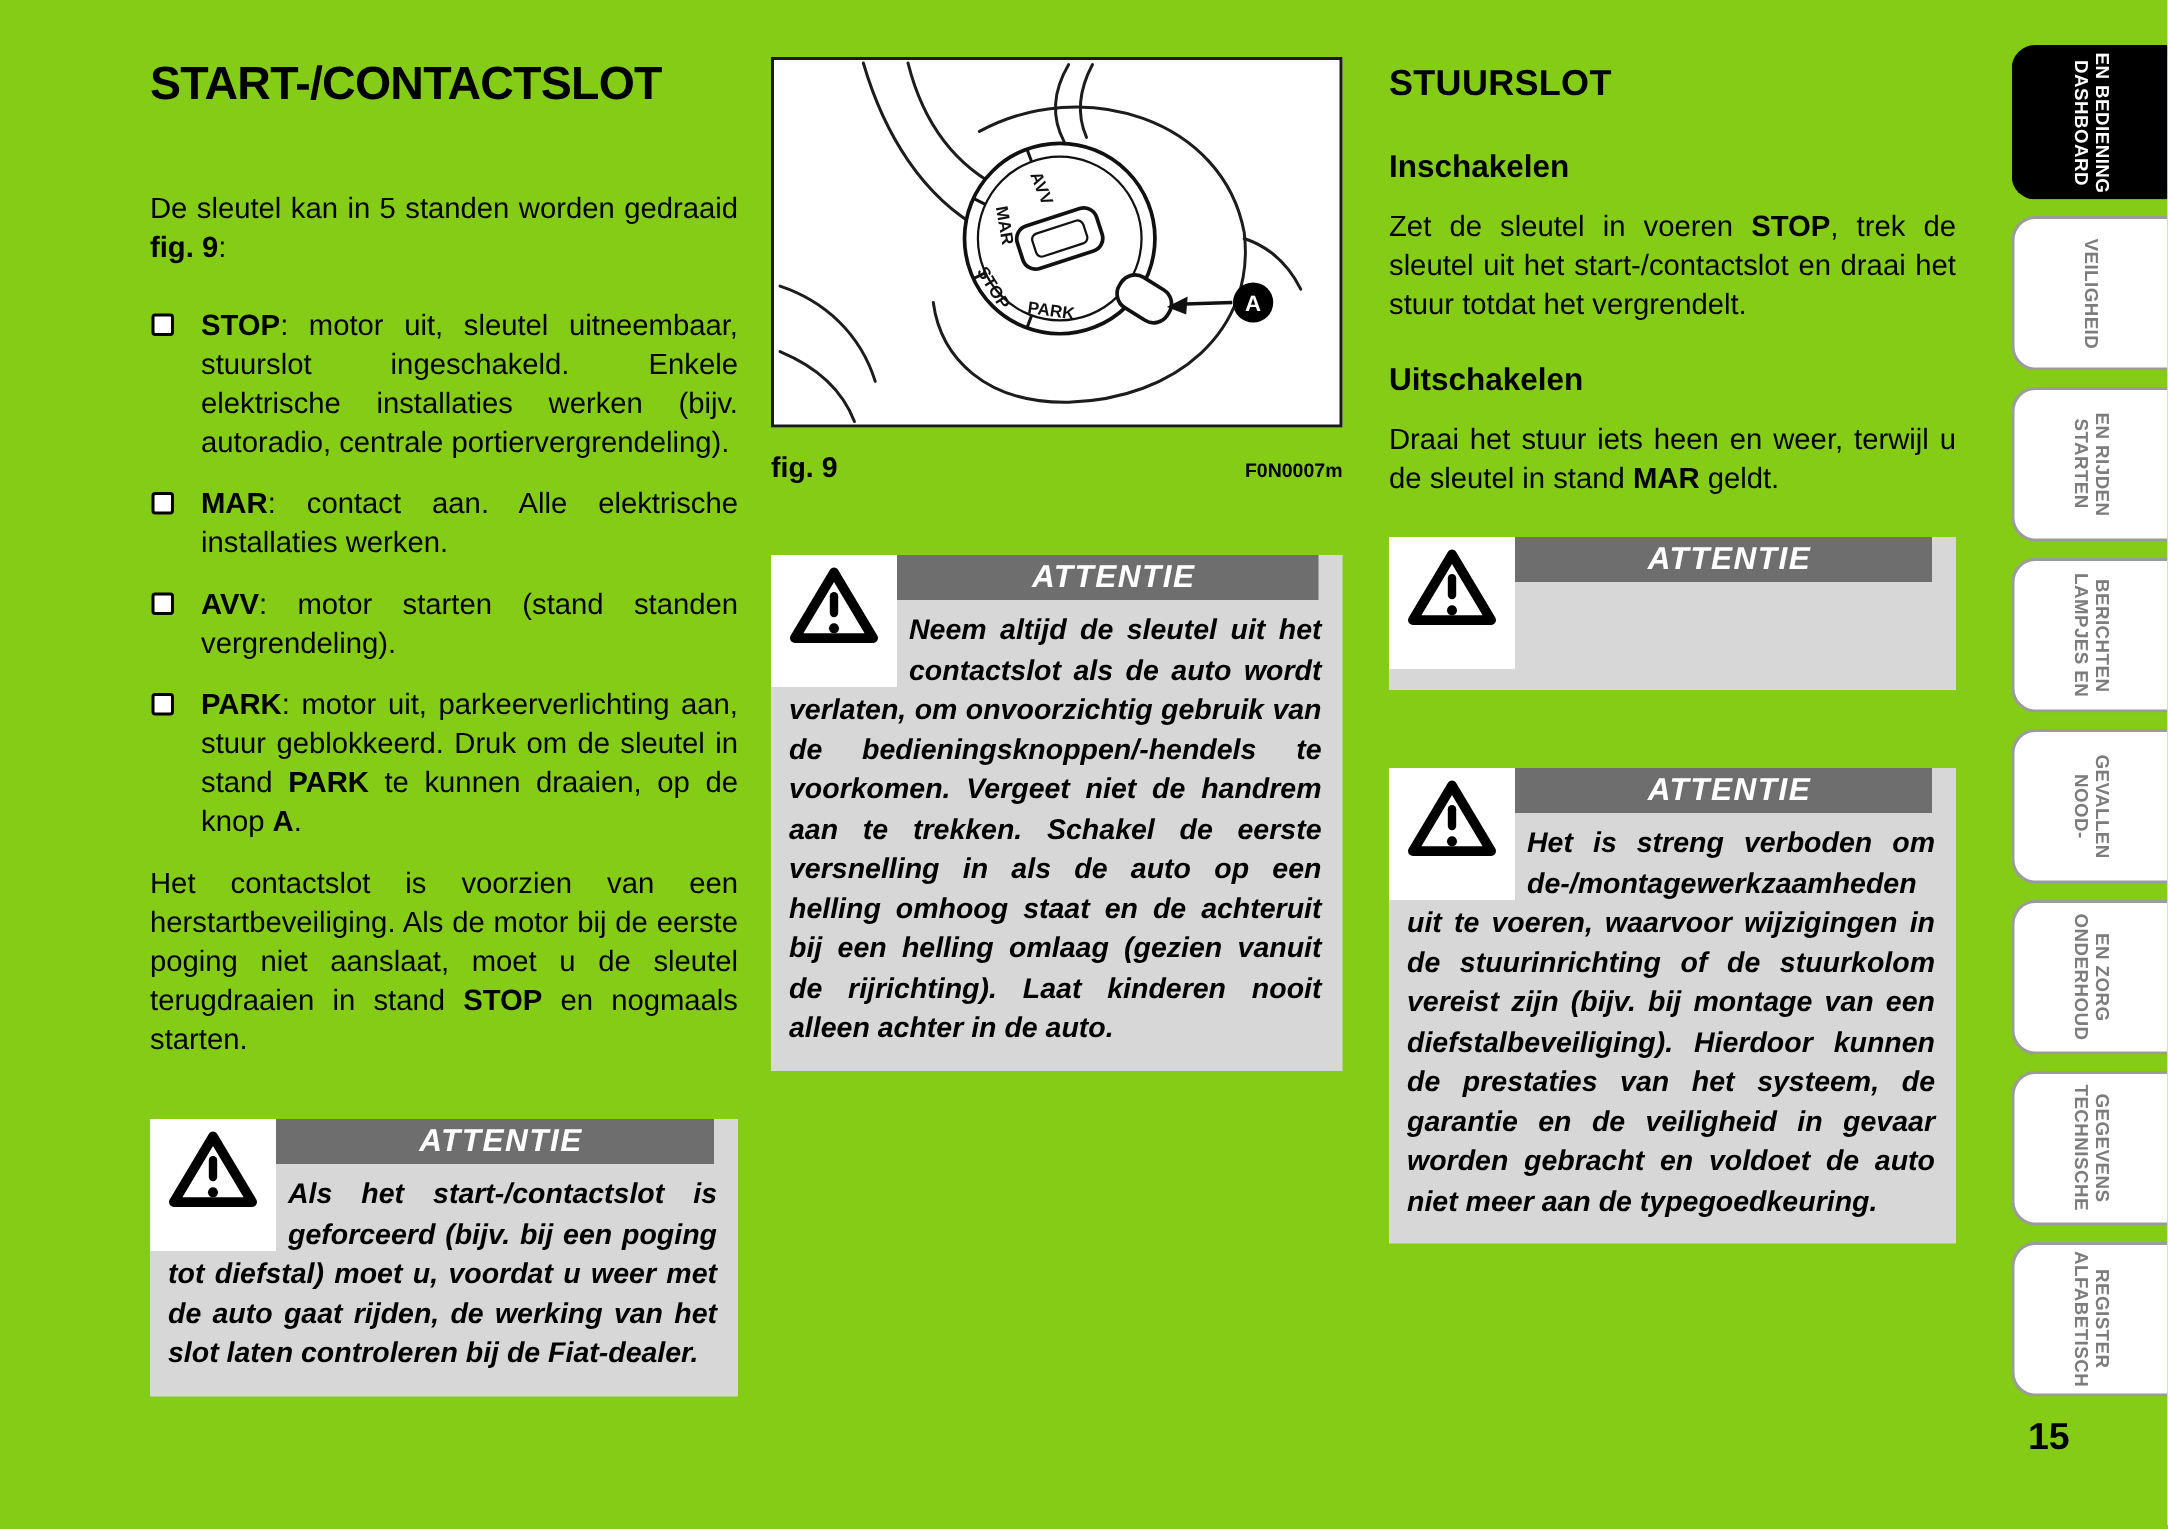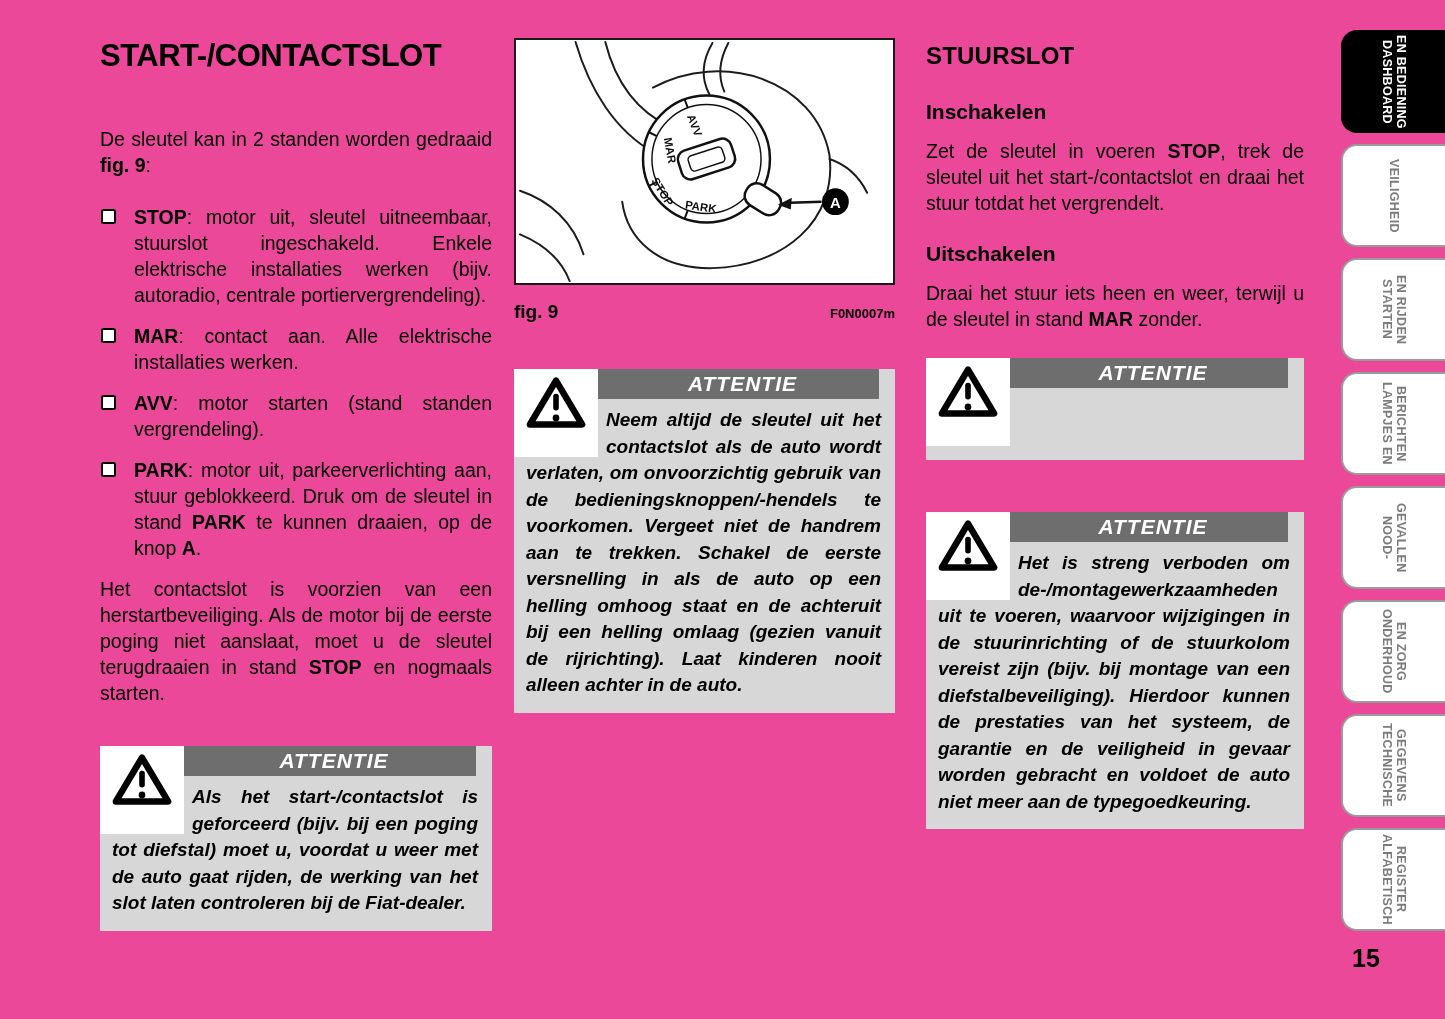--- a/index.html
+++ b/index.html
@@ -1,17 +1,17 @@
 <!DOCTYPE html>
 <html><head>
 <meta charset="utf-8">
 <style>
   html,body { margin:0; padding:0; background:#fff; }
   .page {
-    position:relative; width:1445px; height:1019px; background:#ec4899;
+    position:relative; width:1445px; height:1019px; background:#84cc16;
     font-family:"Liberation Sans", sans-serif; color:#000; overflow:hidden;
   }
   .col { position:absolute; top:38px; }
   .col-left  { left:100px; width:392px; }
   .col-mid   { left:514px; width:381px; }
   .col-right { left:926px; width:378px; }
 
   h1 { font-size:31px; font-weight:bold; margin:0 0 52px 0; letter-spacing:-0.5px; }
   h2 { font-size:24px; font-weight:bold; margin:4px 0 30px 0; letter-spacing:0.2px; }
   h3 { font-size:21px; font-weight:bold; margin:0 0 14px 0; }
@@ -72,21 +72,21 @@
   .pagenum { position:absolute; left:1352px; top:944px; font-size:25px; font-weight:bold; }
 </style>
 </head>
 <body>
 
 <div class="page">
 
   <section class="col col-left">
     <h1>START-/CONTACTSLOT</h1>
 
-    <p class="body"><span>De sleutel kan in 2 standen worden gedraaid </span><span class="b">fig. 9</span><span>:</span></p>
+    <p class="body"><span>De sleutel kan in 5 standen worden gedraaid </span><span class="b">fig. 9</span><span>:</span></p>
 
     <ul class="bullets">
       <li><span class="sq"></span><span class="b">STOP</span><span>: motor uit, sleutel uitneembaar, stuurslot ingeschakeld. Enkele elektrische installaties werken (bijv. autoradio, centrale portiervergrendeling).</span></li>
       <li><span class="sq"></span><span class="b">MAR</span><span>: contact aan. Alle elektrische installaties werken.</span></li>
       <li><span class="sq"></span><span class="b">AVV</span><span>: motor starten (stand standen vergrendeling).</span></li>
       <li><span class="sq"></span><span class="b">PARK</span><span>: motor uit, parkeerverlichting aan, stuur geblokkeerd. Druk om de sleutel in stand </span><span class="b">PARK</span><span> te kunnen draaien, op de knop </span><span class="b">A</span><span>.</span></li>
     </ul>
 
     <p class="body"><span>Het contactslot is voorzien van een herstartbeveiliging. Als de motor bij de eerste poging niet aanslaat, moet u de sleutel terugdraaien in stand </span><span class="b">STOP</span><span> en nogmaals starten.</span></p>
 
@@ -167,21 +167,21 @@
     </div>
   </section>
 
   <section class="col col-right">
     <h2>STUURSLOT</h2>
 
     <h3>Inschakelen</h3>
     <p class="body"><span>Zet de sleutel in voeren </span><span class="b">STOP</span><span>, trek de sleutel uit het start-/contactslot en draai het stuur totdat het vergrendelt.</span></p>
 
     <h3>Uitschakelen</h3>
-    <p class="body"><span>Draai het stuur iets heen en weer, terwijl u de sleutel in stand </span><span class="b">MAR</span><span> zonder.</span></p>
+    <p class="body"><span>Draai het stuur iets heen en weer, terwijl u de sleutel in stand </span><span class="b">MAR</span><span> geldt.</span></p>
 
     <div class="warnbox mt20">
       <div class="warn-icon">
         <svg viewBox="0 0 64 58" width="60" height="54" aria-hidden="true">
           <path d="M32 5 L60 52 L4 52 Z" fill="#ffffff" stroke="#000" stroke-width="7" stroke-linejoin="round"></path>
           <rect x="29" y="19" width="6" height="18" rx="3" fill="#000"></rect>
           <circle cx="32" cy="45" r="3.6" fill="#000"></circle>
         </svg>
       </div>
       <div class="warn-title">ATTENTIE</div>

